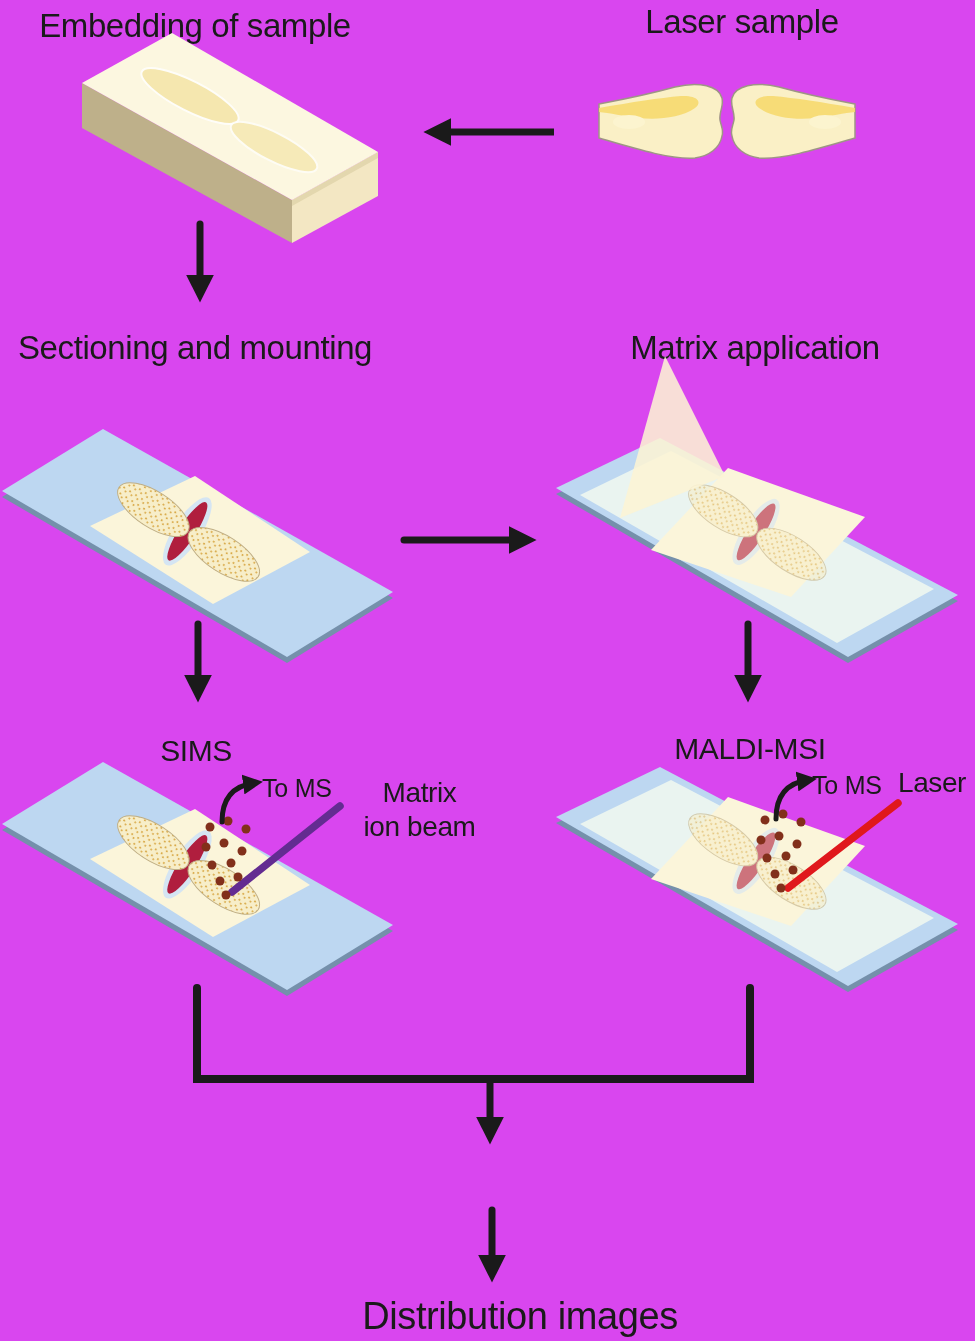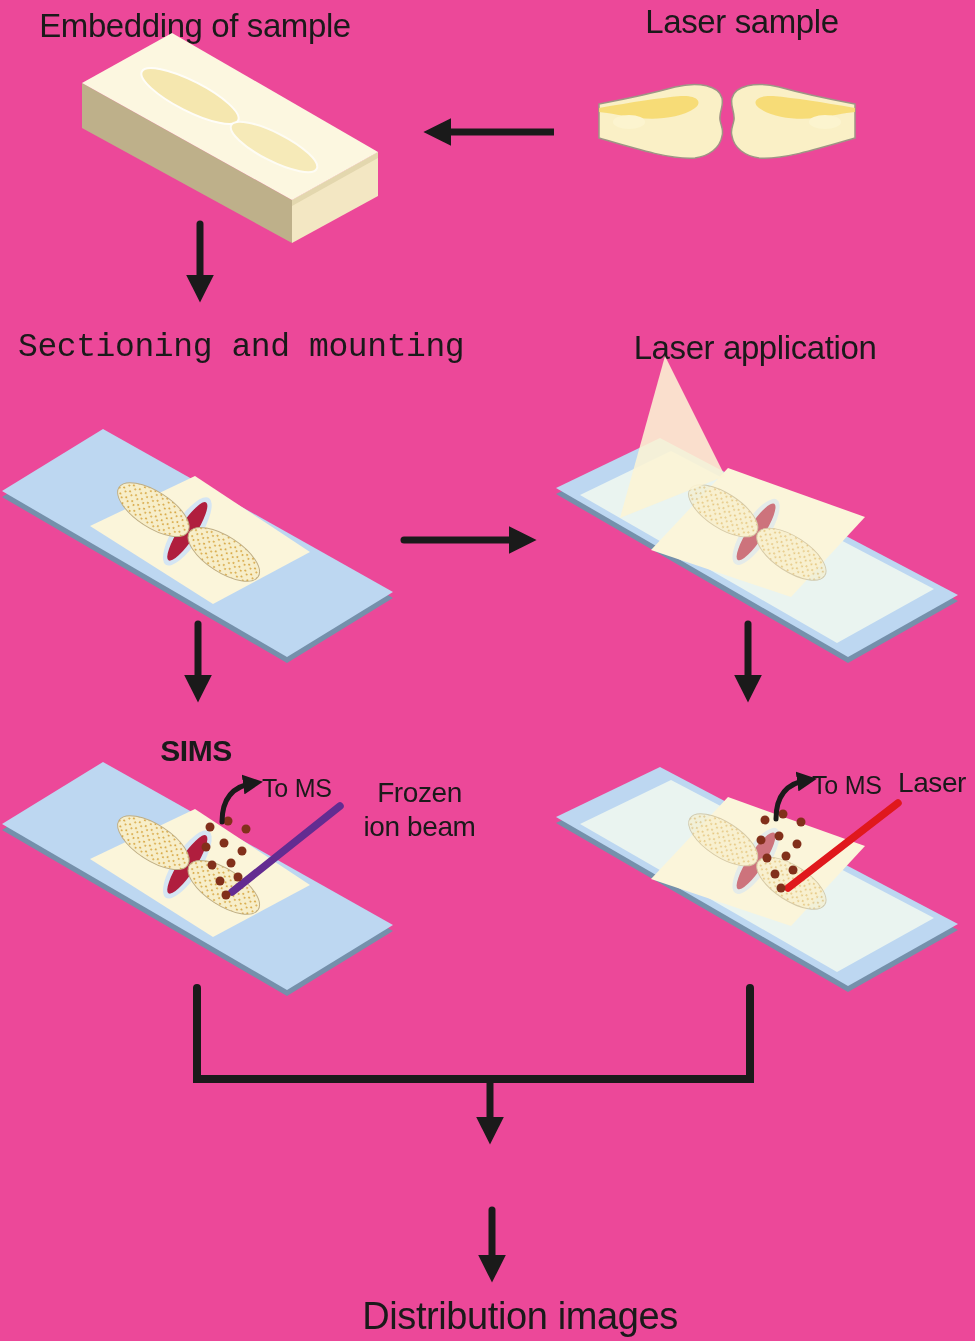--- a/index.html
+++ b/index.html
@@ -1,27 +1,27 @@
 <!DOCTYPE html>
 <html style="--text: #1a1a1a; --arrow: #1a1a1a; --slide-blue: #bdd7f1; --slide-edge: #7590ab; --matrix-coat: #eaf4f0; --section-cream: #fbf5da; --bone-fill: #f7eec9; --bone-dots: #d8a845; --joint-red: #b01e3e; --cartilage: #d5e5f3; --block-top: #fcf7e0; --block-front: #beb08a; --block-side: #f3e7c3; --sample-yellow: #f4e4a4; --bone-highlight: #faf0c6; --bone-deep: #f6d96e; --bone-outline: #9e9585; --spray: #fcf4d4; --ion-beam-purple: #632c91; --laser-red: #e0181c; --ion-dots: #82301b;"><head>
 <meta charset="utf-8">
 <style>
   html,body{margin:0;padding:0;background:#fff;}
   #figure{
-    position:relative;width:975px;height:1341px;background:#ec4899;overflow:hidden;
+    position:relative;width:975px;height:1341px;background:#d946ef;overflow:hidden;
     font-family:"Liberation Sans",sans-serif;color:var(--text,#1a1a1a);
   }
   .abs{position:absolute;}
   .lbl{
     position:absolute;font-size:33px;letter-spacing:-0.4px;line-height:44px;
     color:var(--text,#1a1a1a);white-space:nowrap;
   }
   .center{text-align:center;}
   .small{font-size:25px;letter-spacing:-0.2px;line-height:28px;text-align:center;}
-  .mid{font-size:30px;font-weight:bold;}
+  .mid{font-size:30px;}
   .beamlbl{font-size:28px;line-height:34px;}
   svg{display:block;overflow:visible;}
 </style>
 </head>
 <body>
 
 <div id="figure">
 
   <svg width="0" height="0" aria-hidden="true">
     <defs>
@@ -84,24 +84,24 @@
   </svg>
 
   <svg class="abs" style="left:398px;top:114px;" width="165" height="36">
     <path d="M156,18 L38,18" stroke="var(--arrow)" stroke-width="7" fill="none" marker-end="url(#ah)"></path>
   </svg>
 
   <svg class="abs" style="left:180px;top:218px;" width="40" height="102">
     <path d="M20,6 L20,72" stroke="var(--arrow)" stroke-width="7" fill="none" stroke-linecap="round" marker-end="url(#ah)"></path>
   </svg>
 
-  <div class="lbl" style="left:18px;top:326px;font-family:Liberation Mono, monospace;">
+  <div class="lbl" style="left:18px;top:326px;">
     <div>Sectioning and mounting</div>
   </div>
-  <div class="lbl center" style="left:615px;top:326px;width:280px;">Laser application</div>
+  <div class="lbl center" style="left:615px;top:326px;width:280px;">Matrix application</div>
 
   <svg class="abs" style="left:0px;top:424px;" width="400" height="246" viewBox="0 0 400 246">
     <use href="#slide-plain"></use>
   </svg>
 
   <svg class="abs" style="left:553px;top:428px;" width="412" height="242" viewBox="0 0 412 242">
     <use href="#slide-matrix"></use>
   </svg>
 
   <svg class="abs" style="left:608px;top:354px;" width="130" height="172" viewBox="0 0 130 172">
@@ -113,20 +113,21 @@
   </svg>
 
   <svg class="abs" style="left:178px;top:618px;" width="40" height="102">
     <path d="M20,6 L20,72" stroke="var(--arrow)" stroke-width="7" fill="none" stroke-linecap="round" marker-end="url(#ah)"></path>
   </svg>
   <svg class="abs" style="left:728px;top:618px;" width="40" height="102">
     <path d="M20,6 L20,72" stroke="var(--arrow)" stroke-width="7" fill="none" stroke-linecap="round" marker-end="url(#ah)"></path>
   </svg>
 
   <div class="lbl mid center" style="left:106px;top:729px;width:180px;">SIMS</div>
+  <div class="lbl mid center" style="left:635px;top:727px;width:230px;">MALDI-MSI</div>
 
   <svg class="abs" style="left:0px;top:757px;" width="400" height="246" viewBox="0 0 400 246">
     <use href="#slide-plain"></use>
   </svg>
 
   <svg class="abs" style="left:553px;top:757px;" width="412" height="242" viewBox="0 0 412 242">
     <use href="#slide-matrix"></use>
   </svg>
 
   <svg class="abs" style="left:222px;top:796px;" width="130" height="106">
@@ -147,21 +148,21 @@
         <circle cx="40" cy="64" r="4.5"></circle>
       <circle cx="28" cy="82" r="4.5"></circle>
     </g>
   </svg>
 
   <svg class="abs" style="left:216px;top:776px;" width="62" height="48">
     <path d="M6,46 C6,24 16,10 38,7" stroke="var(--arrow)" stroke-width="5" fill="none" stroke-linecap="round" marker-end="url(#ah)"></path>
   </svg>
   <div class="lbl small" style="left:262px;top:774px;">To MS</div>
   <div class="lbl beamlbl center" style="left:352px;top:776px;width:135px;">
-    <div>Frozen</div>
+    <div>Matrix</div>
     <div>ion beam</div>
   </div>
 
   <svg class="abs" style="left:778px;top:793px;" width="130" height="102">
     <path d="M120,10 L10,95" stroke="var(--laser-red)" stroke-width="7.5" stroke-linecap="round" fill="none"></path>
   </svg>
 
   <svg class="abs" style="left:753px;top:806px;" width="72" height="92">
     <g fill="var(--ion-dots)">
       <circle cx="12" cy="14" r="4.5"></circle>

